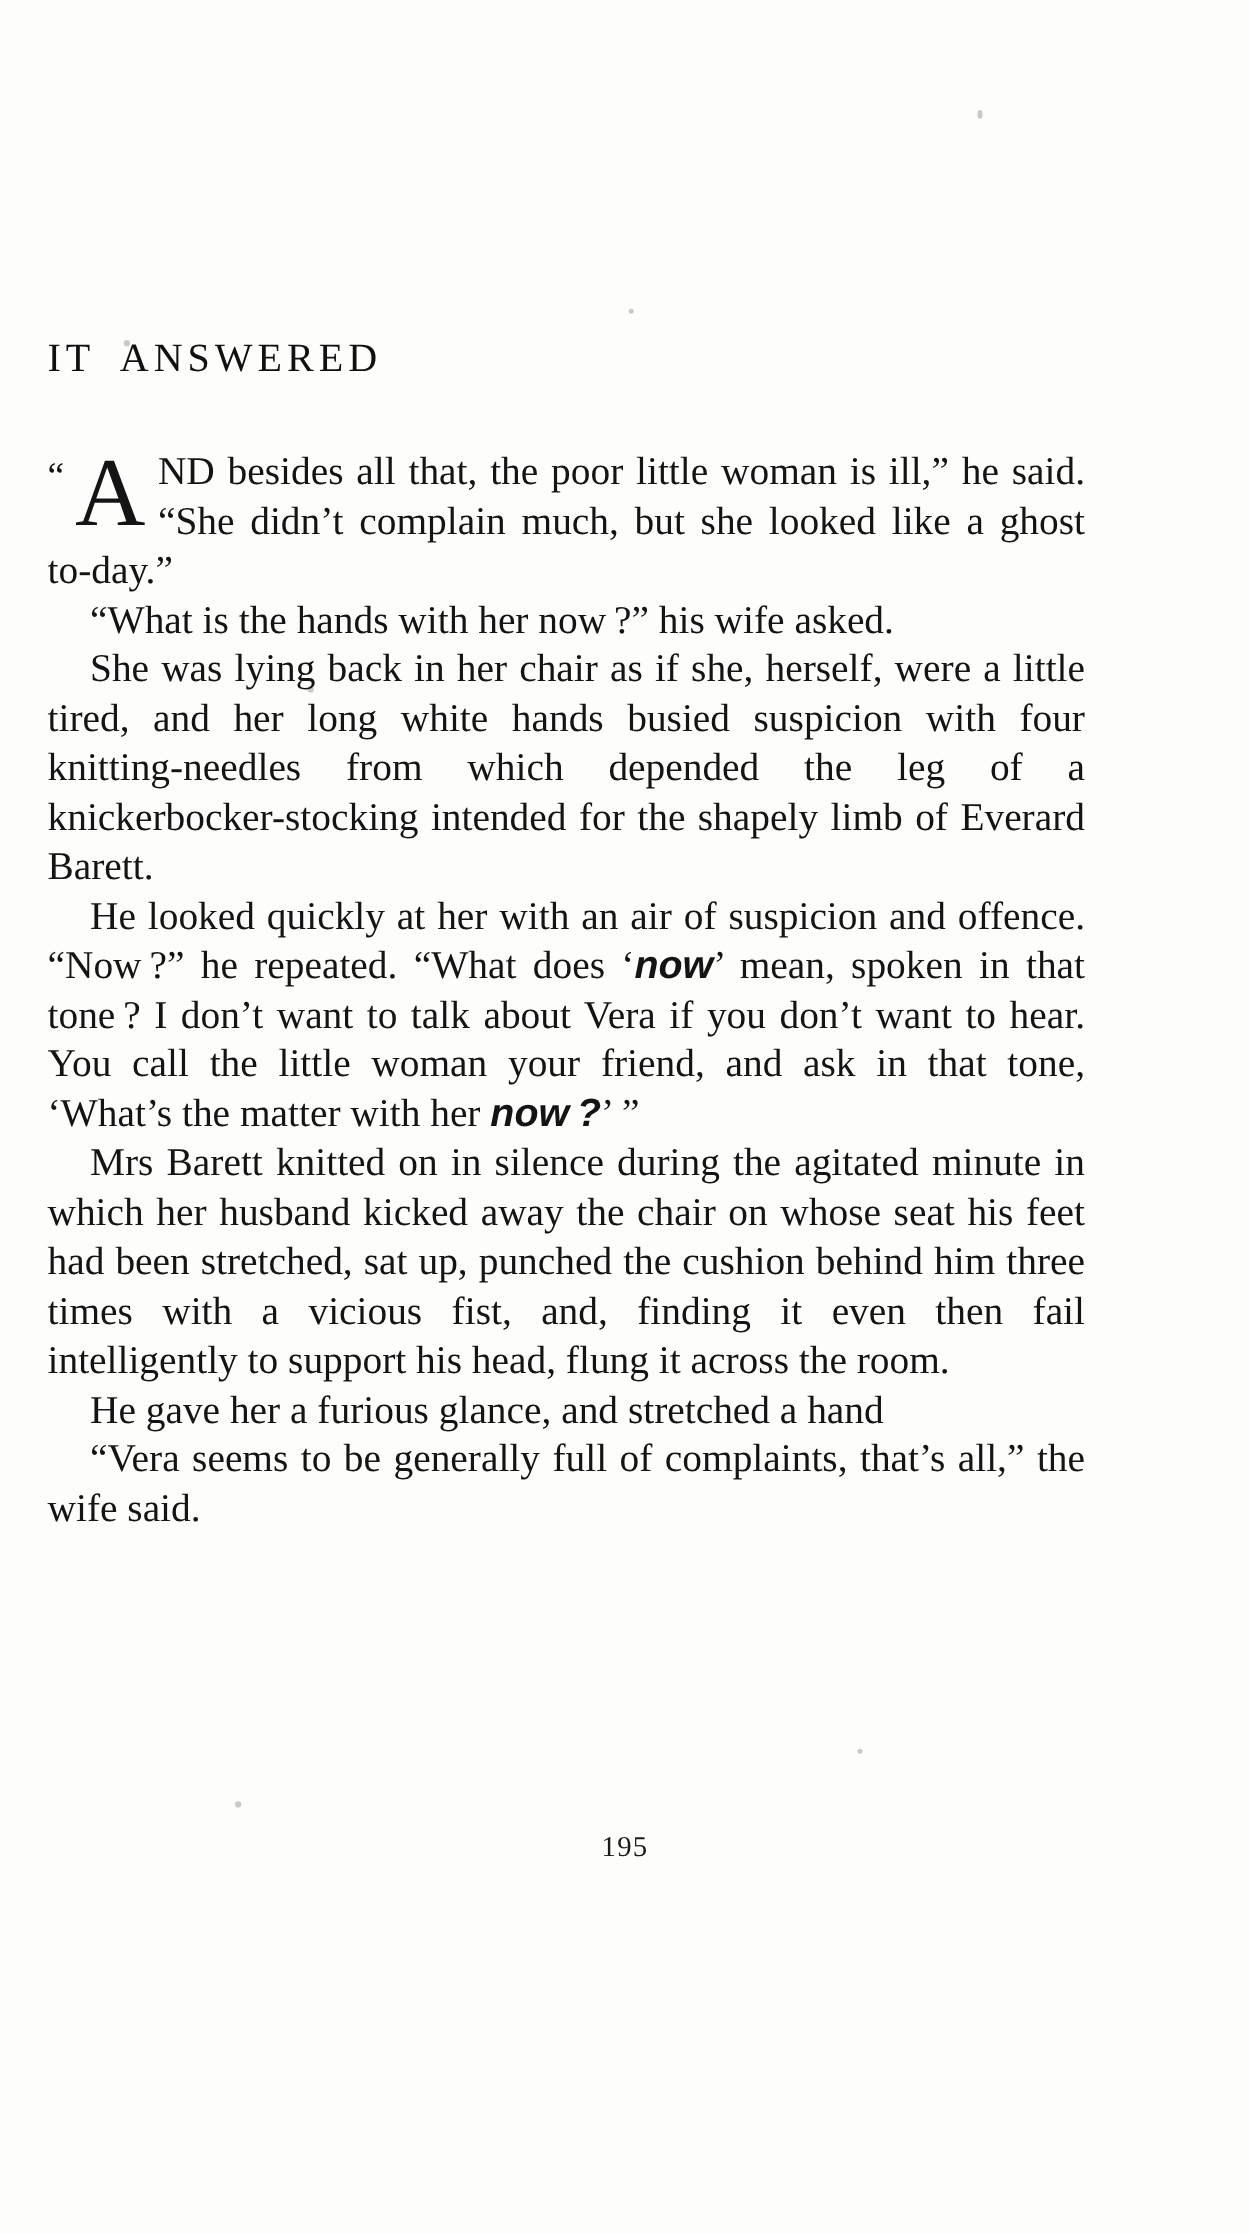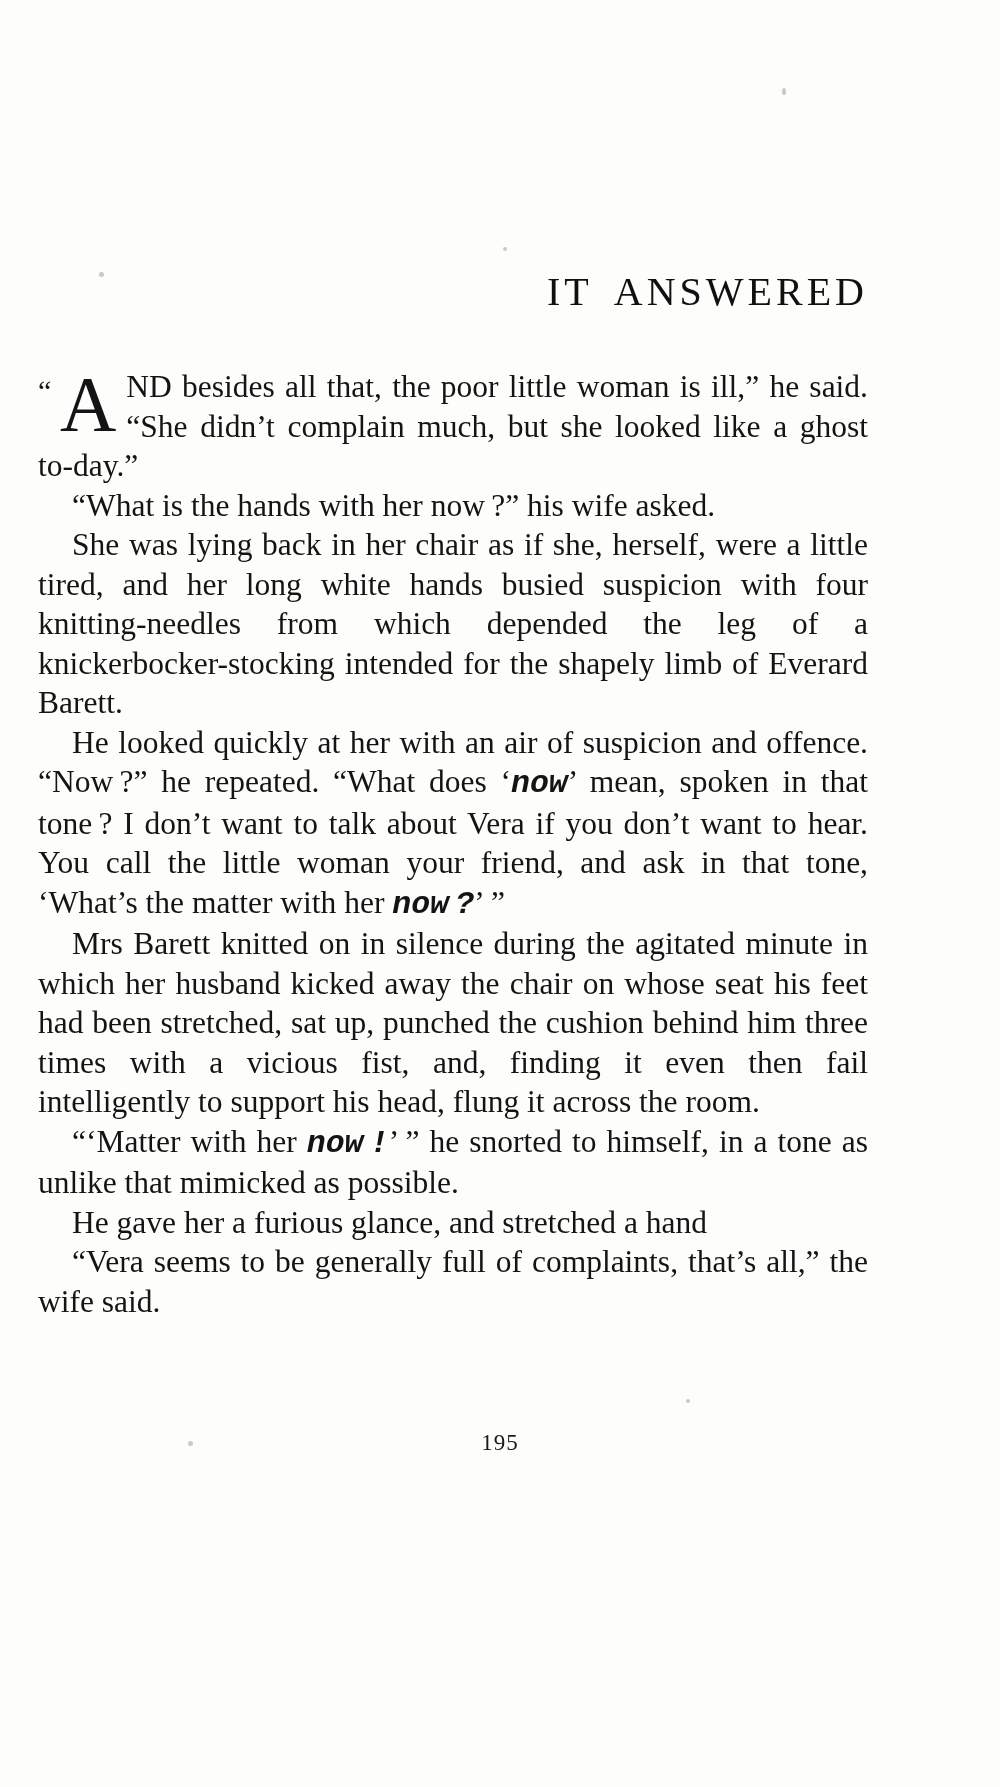--- a/index.html
+++ b/index.html
@@ -20,23 +20,23 @@
     height: 1787px;
     background: #fdfdfb;
   }
   .text-block {
     position: absolute;
     left: 38px;
     top: 268px;
     width: 830px;
   }
   .chapter-title {
-    font-size: 40px;
+    font-size: 32px;
     letter-spacing: 4px;
-    text-align: right;
+    text-align: left;
     margin: 0 0 52px 0;
     font-weight: normal;
     word-spacing: 10px;
     color: #101010;
   }
   p {
     margin: 0;
     font-size: 31.5px;
     line-height: 39.5px;
     text-align: justify;
@@ -59,25 +59,25 @@
   .dropcap {
     float: left;
     font-size: 78px;
     line-height: 62px;
     padding: 6px 10px 0 22px;
     font-family: "Liberation Serif", serif;
   }
   em {
     font-style: italic;
     font-weight: bold;
-    font-family: Liberation Mono, monospace;
+    font-family: Liberation Sans, sans-serif;
   }
   .folio {
     position: absolute;
-    top: 1430px;
+    top: 1465px;
     left: 0;
     width: 1000px;
     text-align: center;
     font-size: 23px;
     letter-spacing: 1px;
     font-variant: small-caps;
     color: #1a1a1a;
   }
   .speck {
     position: absolute;
@@ -117,23 +117,20 @@
     </p>
 
     <p>
       <span>He looked quickly at her with an air of suspicion and offence.  “Now ?” he repeated.  “What does ‘</span><em>now</em><span>’ mean, spoken in that tone ?   I don’t want to talk about Vera if you don’t want to hear.  You call the little woman your friend, and ask in that tone, ‘What’s the matter with her </span><em>now ?</em><span>’ ”</span>
     </p>
 
     <p>
       <span>Mrs Barett knitted on in silence during the agitated minute in which her husband kicked away the chair on whose seat his feet had been stretched, sat up, punched the cushion behind him three times with a vicious fist, and, finding it even then fail intelligently to support his head, flung it across the room.</span>
     </p>
 
-    <p>
-      <span>“‘Matter with her </span><em>now !</em><span>’ ” he snorted to himself, in a tone as unlike that mimicked as possible.</span>
-    </p>
 
     <p>
       <span>He gave her a furious glance, and stretched a hand</span>
     </p>
 
     <p>
       <span>“Vera seems to be generally full of complaints, that’s all,” the wife said.</span>
     </p>
 
   </div>

